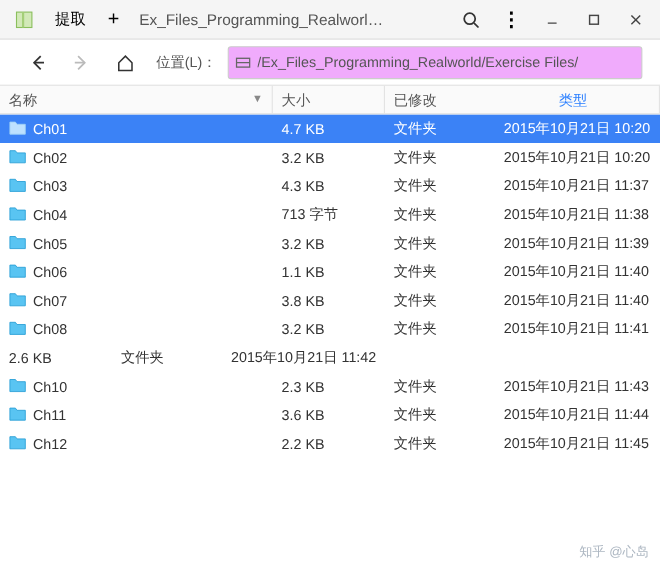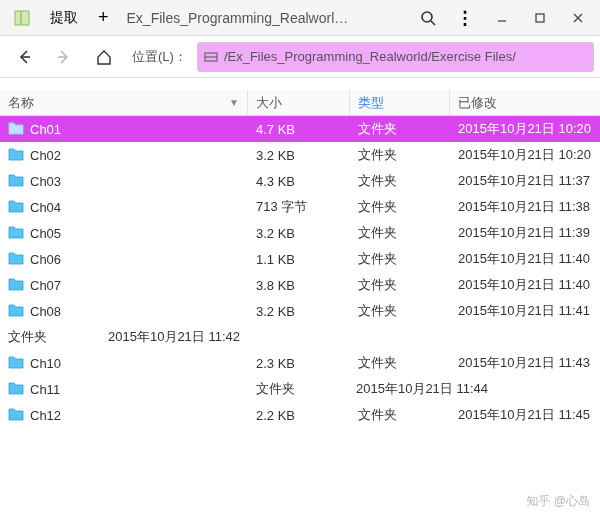--- a/index.html
+++ b/index.html
@@ -62,21 +62,21 @@
       display: flex;
       align-items: center;
       justify-content: center;
       cursor: pointer;
       color: #444;
     }
     .toolbar {
       height: 42px;
       display: flex;
       align-items: center;
-      padding: 0 6px;
+      padding: 0 16px;
       gap: 4px;
       border-bottom: 1px solid #ddd;
     }
     .nav-btn {
       width: 36px;
       height: 32px;
       display: flex;
       align-items: center;
       justify-content: center;
       cursor: pointer;
@@ -111,21 +111,20 @@
       text-overflow: ellipsis;
     }
     .columns-header {
       height: 26px;
       display: flex;
       align-items: center;
       border-bottom: 1px solid #ddd;
       font-size: 13px;
       color: #555;
       background: #fafafa;
-      margin-top: 12px;
     }
     .col {
       padding: 0 8px;
       display: flex;
       align-items: center;
       height: 100%;
       cursor: pointer;
       border-right: 1px solid #e3e3e3;
     }
     .col-name { width: 248px; }
@@ -143,21 +142,21 @@
     }
     .row {
       height: 26px;
       display: flex;
       align-items: center;
       font-size: 13px;
       color: #333;
       cursor: pointer;
     }
     .row.selected {
-      background: #d946ef;
+      background: #3b82f6;
       color: #fff;
     }
     .cell {
       padding: 0 8px;
       display: flex;
       align-items: center;
       gap: 6px;
       height: 100%;
     }
     .cell-name { width: 248px; }
@@ -248,26 +247,26 @@
 </div>
 
 <div class="columns-header">
   <div class="col col-name">
     <span>名称</span>
     <span class="sort-indicator">▼</span>
   </div>
   <div class="col col-size">
     <span>大小</span>
   </div>
+  <div class="col col-mod">
+    <span>已修改</span>
+  </div>
   <div class="col col-type">
     <span class="col-type-hdr">类型</span>
   </div>
-  <div class="col col-mod">
-    <span>已修改</span>
-  </div>
 </div>
 
 <div class="filelist">
     <div class="row selected">
       <div class="cell cell-name">
         <span><svg class="folder-icon" viewBox="0 0 16 14">
             <path d="M1 2 L6 2 L7.5 4 L15 4 L15 13 L1 13 Z" fill="#bde1ff" stroke="#9ed0f5" stroke-width="0.8"></path>
           </svg></span>
         <span>Ch01</span>
       </div>
@@ -346,20 +345,21 @@
         <span><svg class="folder-icon" viewBox="0 0 16 14">
             <path d="M1 2 L6 2 L7.5 4 L15 4 L15 13 L1 13 Z" fill="#59c4f2" stroke="#2a9fd6" stroke-width="0.8"></path>
           </svg></span>
         <span>Ch08</span>
       </div>
       <div class="cell cell-size">3.2 KB</div>
       <div class="cell cell-type">文件夹</div>
       <div class="cell cell-mod">2015年10月21日 11:41</div>
     </div>
     <div class="row">
+      <div class="cell cell-size">2.6 KB</div>
       <div class="cell cell-type">文件夹</div>
       <div class="cell cell-mod">2015年10月21日 11:42</div>
     </div>
     <div class="row">
       <div class="cell cell-name">
         <span><svg class="folder-icon" viewBox="0 0 16 14">
             <path d="M1 2 L6 2 L7.5 4 L15 4 L15 13 L1 13 Z" fill="#59c4f2" stroke="#2a9fd6" stroke-width="0.8"></path>
           </svg></span>
         <span>Ch10</span>
       </div>
@@ -367,20 +367,21 @@
       <div class="cell cell-type">文件夹</div>
       <div class="cell cell-mod">2015年10月21日 11:43</div>
     </div>
     <div class="row">
       <div class="cell cell-name">
         <span><svg class="folder-icon" viewBox="0 0 16 14">
             <path d="M1 2 L6 2 L7.5 4 L15 4 L15 13 L1 13 Z" fill="#59c4f2" stroke="#2a9fd6" stroke-width="0.8"></path>
           </svg></span>
         <span>Ch11</span>
       </div>
+      <div class="cell cell-size">3.6 KB</div>
       <div class="cell cell-type">文件夹</div>
       <div class="cell cell-mod">2015年10月21日 11:44</div>
     </div>
     <div class="row">
       <div class="cell cell-name">
         <span><svg class="folder-icon" viewBox="0 0 16 14">
             <path d="M1 2 L6 2 L7.5 4 L15 4 L15 13 L1 13 Z" fill="#59c4f2" stroke="#2a9fd6" stroke-width="0.8"></path>
           </svg></span>
         <span>Ch12</span>
       </div>

